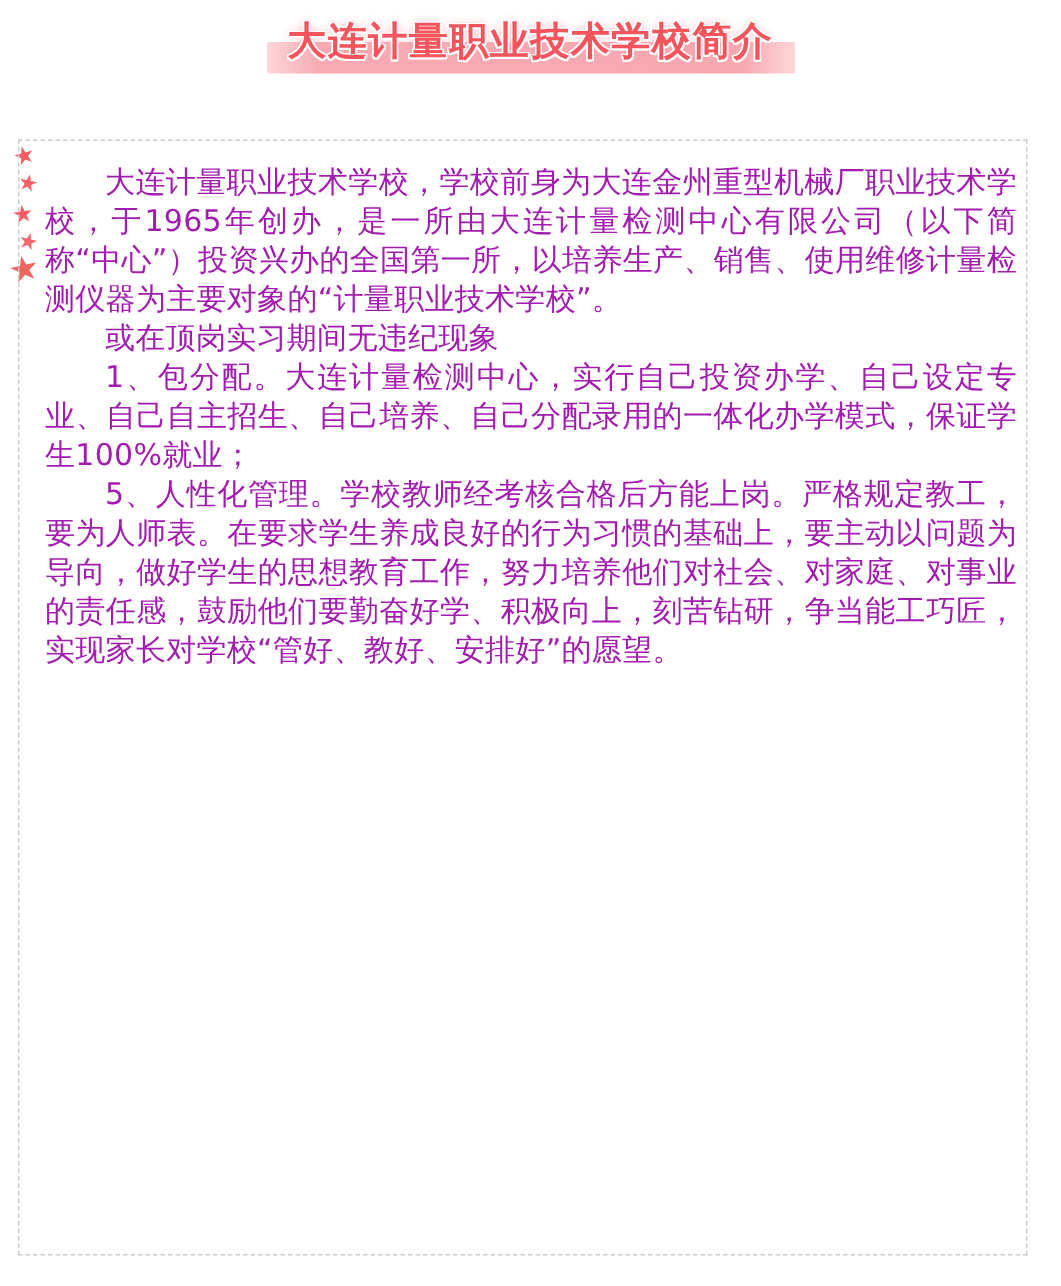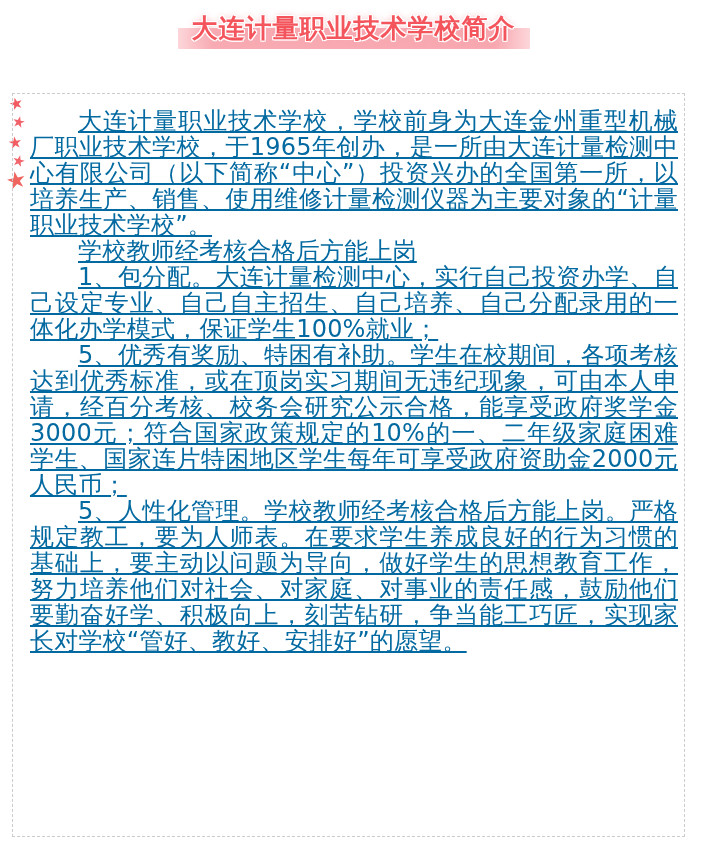--- a/index.html
+++ b/index.html
@@ -56,27 +56,26 @@
     top: 93px;
     width: 673px;
     height: 744px;
     box-sizing: border-box;
     border: 1px dashed #cccccc;
     padding: 14px 6px 0 17px;
     overflow: hidden;
   }
   .content-box p {
     margin: 0;
-    font-size: 24px;
+    font-size: 20px;
     line-height: 26px;
-    color: #0369a1;
+    color: #a21caf;
     text-indent: 2em;
     text-align: justify;
     letter-spacing: 0.2px;
-    text-decoration: underline;
   }
 
   
   .star {
     position: absolute;
     color: #f25b61;
     line-height: 1;
     user-select: none;
   }
   .star-1 { left: 9px;  top: 96px;  font-size: 16px; transform: rotate(-16deg); color: #f25b61; }
@@ -95,19 +94,18 @@
   </div>
 
   <span class="star star-1">★</span>
   <span class="star star-2">★</span>
   <span class="star star-3">★</span>
   <span class="star star-4">★</span>
   <span class="star star-5">★</span>
 
   <div class="content-box">
     <p>大连计量职业技术学校，学校前身为大连金州重型机械厂职业技术学校，于1965年创办，是一所由大连计量检测中心有限公司（以下简称“中心”）投资兴办的全国第一所，以培养生产、销售、使用维修计量检测仪器为主要对象的“计量职业技术学校”。</p>
-    <p>学校教师经考核合格后方能上岗</p>
+    <p>或在顶岗实习期间无违纪现象</p>
     <p>1、包分配。大连计量检测中心，实行自己投资办学、自己设定专业、自己自主招生、自己培养、自己分配录用的一体化办学模式，保证学生100%就业；</p>
-    <p>5、优秀有奖励、特困有补助。学生在校期间，各项考核达到优秀标准，或在顶岗实习期间无违纪现象，可由本人申请，经百分考核、校务会研究公示合格，能享受政府奖学金3000元；符合国家政策规定的10%的一、二年级家庭困难学生、国家连片特困地区学生每年可享受政府资助金2000元人民币；</p>
     <p>5、人性化管理。学校教师经考核合格后方能上岗。严格规定教工，要为人师表。在要求学生养成良好的行为习惯的基础上，要主动以问题为导向，做好学生的思想教育工作，努力培养他们对社会、对家庭、对事业的责任感，鼓励他们要勤奋好学、积极向上，刻苦钻研，争当能工巧匠，实现家长对学校“管好、教好、安排好”的愿望。</p>
   </div>
 
 </div>
 
 </body></html>

